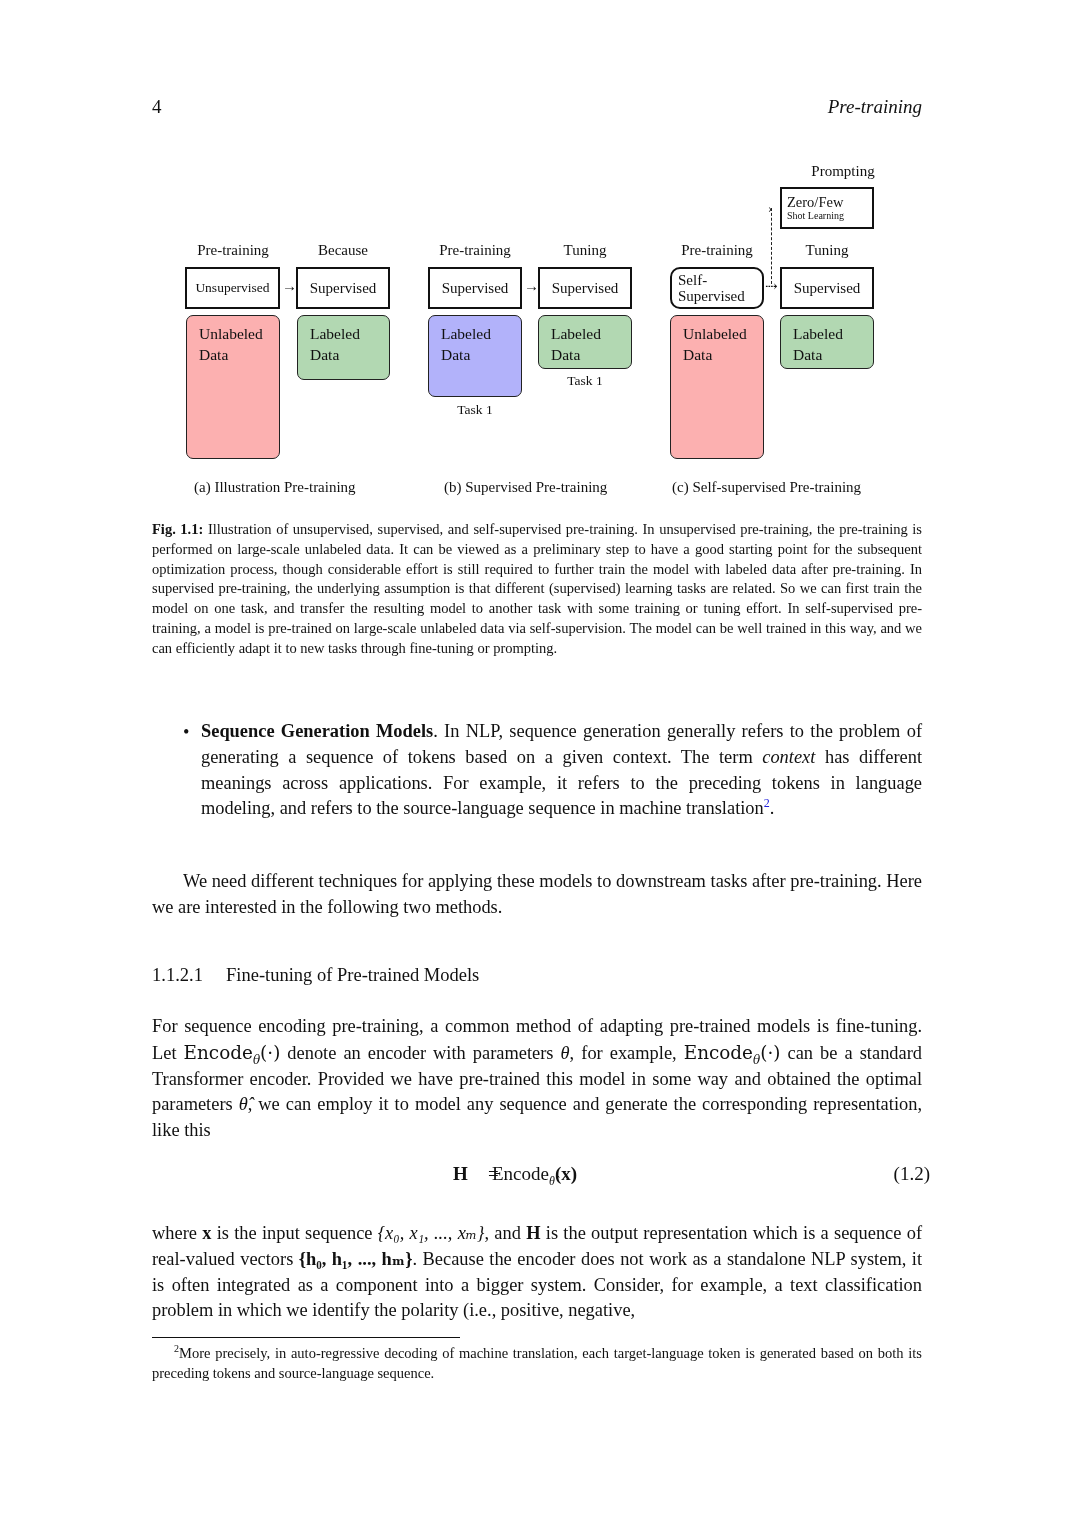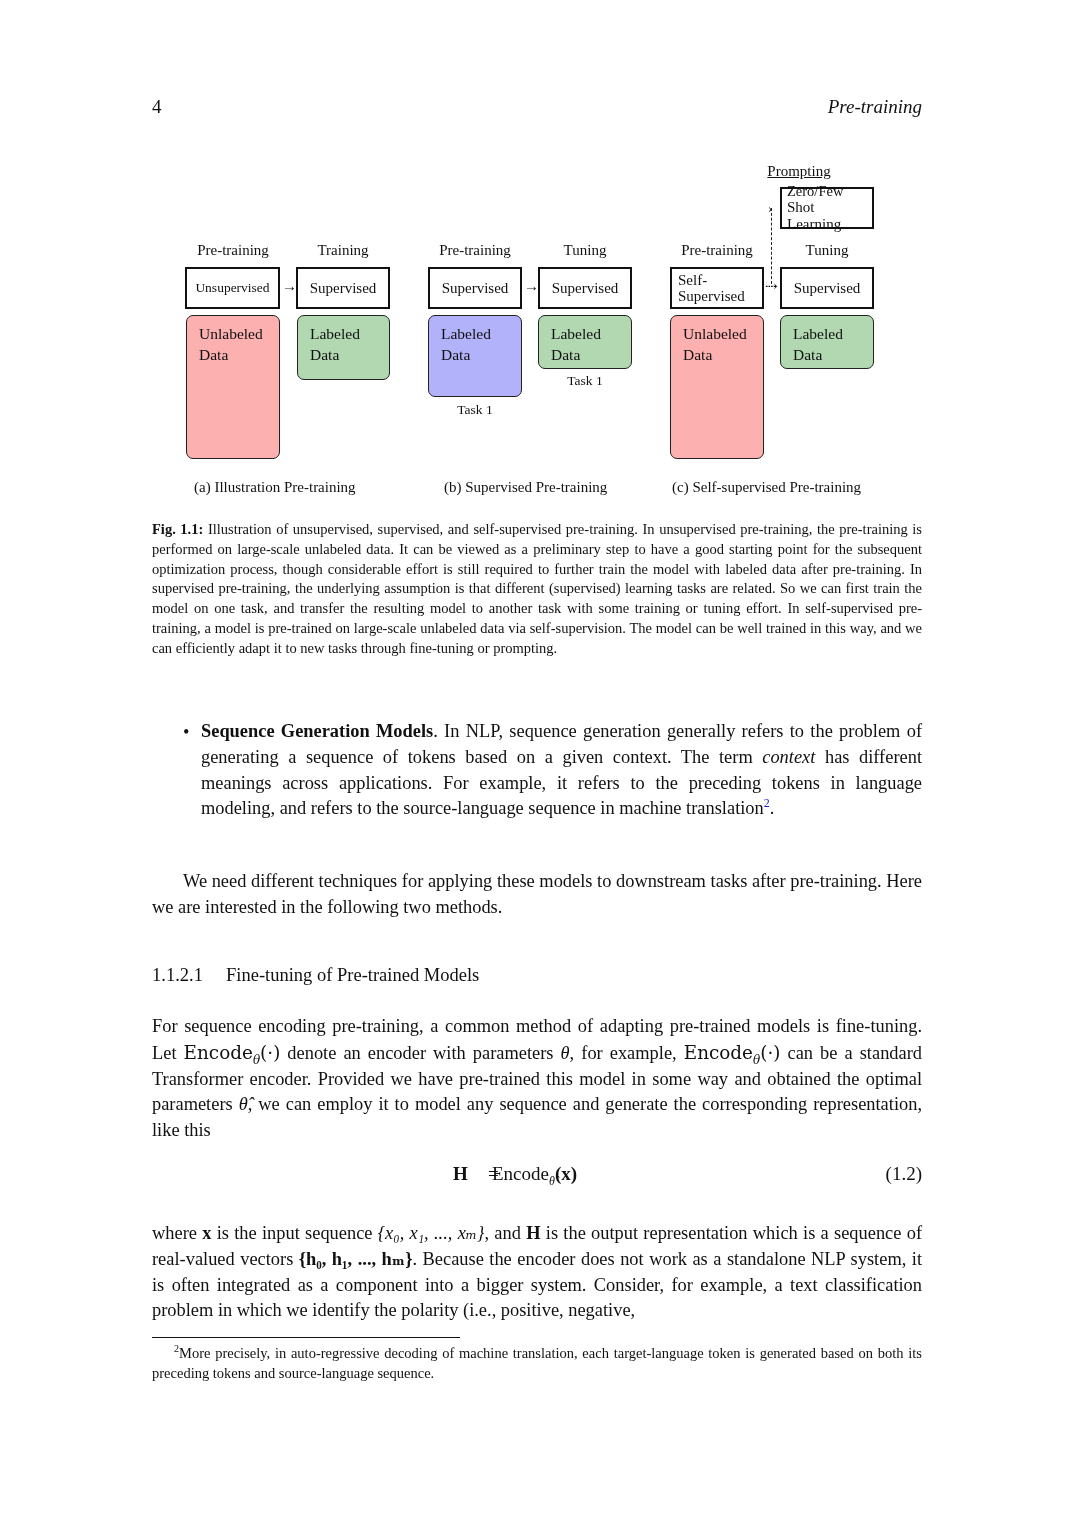--- a/index.html
+++ b/index.html
@@ -31,42 +31,42 @@
   .bullet { left: 183px; top: 720px; }
   .bullet-text { left: 201px; top: 719px; width: 721px; }
   .para1 { left: 152px; top: 869px; width: 770px; text-indent: 31px; }
   .section { left: 152px; top: 965px; font-size: 18.5px; font-weight: normal; }
   .section .num { display: inline-block; width: 74px; }
   .para2 { left: 152px; top: 1014px; width: 770px; }
   .equation { top: 1163px; font-size: 19px; }
   .eq-lhs { left: 453px; font-weight: bold; }
   .eq-eq { left: 488px; }
   .eq-rhs { left: 492px; }
-  .eq-num { right: 158px; }
+  .eq-num { right: 150px; }
   .para3 { left: 152px; top: 1221px; width: 770px; }
   .footrule { left: 152px; top: 1337px; width: 308px; border-top: 1px solid #111; }
   .footnote { left: 152px; top: 1343px; width: 770px; font-size: 14.5px; line-height: 20px; text-align: justify; }
   .fn-mark { color: #2222dd; font-size: 12px; vertical-align: super; line-height: 0; }
   sup.small { font-size: 10px; line-height: 0; }
   sub.small { font-size: 12px; line-height: 0; }
   .math { font-family: "DejaVu Serif", serif; }
   .bold { font-weight: bold; }
   .ital { font-style: italic; }
 </style>
 </head>
 <body>
 
 <div class="abs running-head page-num">4</div>
 <div class="abs running-head head-title">Pre-training</div>
 
 <div>
 
   <div>
     <div class="abs fig-label" style="left:186px;top:242px;width:94px;">Pre-training</div>
-    <div class="abs fig-label" style="left:297px;top:242px;width:92px;">Training</div>
+    <div class="abs fig-label" style="left:297px;top:242px;width:92px;">Because</div>
     <div class="stage-box small" style="left:185px;top:267px;width:95px;height:42px;">Unsupervised</div>
     <div class="arrow" style="left:282px;top:279px;">→</div>
     <div class="stage-box" style="left:296px;top:267px;width:94px;height:42px;">Supervised</div>
     <div class="data-box red" style="left:186px;top:315px;width:94px;height:144px;">
       <div>Unlabeled</div>
       <div>Data</div>
     </div>
     <div class="data-box green" style="left:297px;top:315px;width:93px;height:65px;">
       <div>Labeled</div>
       <div>Data</div>
@@ -87,30 +87,30 @@
     <div class="abs fig-label" style="left:428px;top:402px;width:94px;font-size:13.5px;">Task 1</div>
     <div class="data-box green" style="left:538px;top:315px;width:94px;height:54px;">
       <div>Labeled</div>
       <div>Data</div>
     </div>
     <div class="abs fig-label" style="left:538px;top:373px;width:94px;font-size:13.5px;">Task 1</div>
     <div class="abs sub-caption" style="left:444px;">(b) Supervised Pre-training</div>
   </div>
 
   <div>
-    <div class="abs fig-label" style="left:752px;top:163px;width:94px;text-decoration:underline;">Prompting</div>
+    <div class="abs fig-label" style="left:796px;top:163px;width:94px;">Prompting</div>
     <div class="stage-box left-text" style="left:780px;top:187px;width:94px;height:42px;flex-direction:column;align-items:flex-start;justify-content:center;padding-left:5px;">
       <span style="font-size:14.5px;">Zero/Few</span>
-      <span style="font-size:15px;">Shot Learning</span>
+      <span style="font-size:10px;">Shot Learning</span>
     </div>
     <div class="dash-v" style="left:771px;top:208px;height:76px;"></div>
     <div class="arrow" style="left:768px;top:201px;font-size:13px;">›</div>
     <div class="abs fig-label" style="left:670px;top:242px;width:94px;">Pre-training</div>
     <div class="abs fig-label" style="left:780px;top:242px;width:94px;">Tuning</div>
-    <div class="stage-box left-text" style="left:670px;top:267px;width:94px;height:42px;flex-direction:column;align-items:flex-start;justify-content:center;">
+    <div class="stage-box left-text" style="left:670px;top:267px;width:94px;height:42px;flex-direction:column;align-items:flex-start;justify-content:center;border-radius:10px;">
       <span>Self-</span>
       <span>Supervised</span>
     </div>
     <div class="arrow" style="left:765px;top:279px;">⇢</div>
     <div class="stage-box" style="left:780px;top:267px;width:94px;height:42px;">Supervised</div>
     <div class="data-box red" style="left:670px;top:315px;width:94px;height:144px;">
       <div>Unlabeled</div>
       <div>Data</div>
     </div>
     <div class="data-box green" style="left:780px;top:315px;width:94px;height:54px;">

